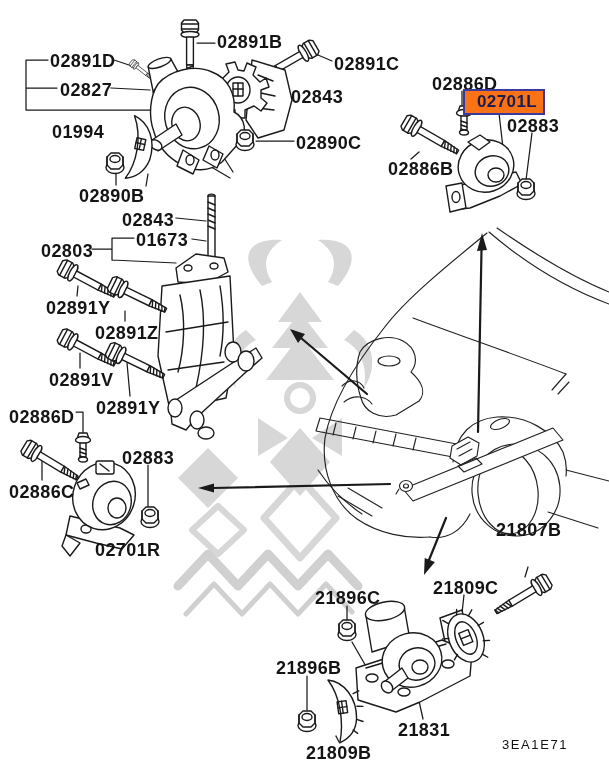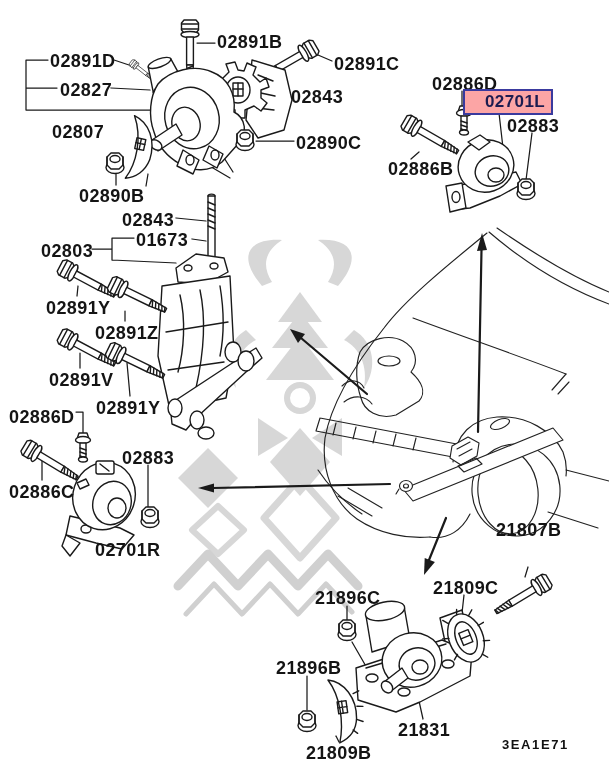--- a/index.html
+++ b/index.html
@@ -1,23 +1,23 @@
 <!DOCTYPE html>
 <html><head>
 <meta charset="utf-8">
 <style>
   html,body{margin:0;padding:0;background:#fff;}
   .stage{position:relative;width:609px;height:768px;background:#ffffff;overflow:hidden;
          font-family:"Liberation Sans",sans-serif;}
   .art{position:absolute;left:0;top:0;width:609px;height:768px;}
   .plabel{position:absolute;font-size:18px;font-weight:700;letter-spacing:.4px;
           color:#141414;line-height:1;white-space:nowrap;}
-  .plabel.hl{left:463px;top:89px;font-size:17px;padding:2px 6px 3px 20px;
-             background:#fca5a5;border:2px solid #3a3a9e;color:#1c1c50;}
-  .dcode{position:absolute;left:502px;top:738px;font-size:13px;font-weight:700;
+  .plabel.hl{left:463px;top:89px;font-size:17px;padding:2px 6px 3px 12px;
+             background:#f97316;border:2px solid #3a3a9e;color:#1c1c50;}
+  .dcode{position:absolute;left:502px;top:738px;font-size:13px;font-weight:400;
          letter-spacing:1.6px;color:#111;line-height:1;}
 </style>
 </head>
 <body>
 
 <div class="stage">
 
 <svg class="art" viewBox="0 0 609 768" xmlns="http://www.w3.org/2000/svg">
   <defs>
     <g id="boltL">
@@ -267,21 +267,21 @@
   </g>
 </svg>
 
 <div class="plabel" style="left:217px;top:33px">02891B</div>
 <div class="plabel" style="left:50px;top:52px">02891D</div>
 <div class="plabel" style="left:334px;top:55px">02891C</div>
 <div class="plabel" style="left:60px;top:81px">02827</div>
 <div class="plabel" style="left:432px;top:75px">02886D</div>
 <div class="plabel" style="left:291px;top:88px">02843</div>
 <div class="plabel" style="left:507px;top:117px">02883</div>
-<div class="plabel" style="left:52px;top:123px">02807</div>
+<div class="plabel" style="left:52px;top:123px">01994</div>
 <div class="plabel" style="left:296px;top:134px">02890C</div>
 <div class="plabel" style="left:388px;top:160px">02886B</div>
 <div class="plabel" style="left:79px;top:187px">02890B</div>
 <div class="plabel" style="left:122px;top:211px">02843</div>
 <div class="plabel" style="left:136px;top:231px">01673</div>
 <div class="plabel" style="left:41px;top:242px">02803</div>
 <div class="plabel" style="left:46px;top:299px">02891Y</div>
 <div class="plabel" style="left:95px;top:324px">02891Z</div>
 <div class="plabel" style="left:49px;top:371px">02891V</div>
 <div class="plabel" style="left:96px;top:399px">02891Y</div>

